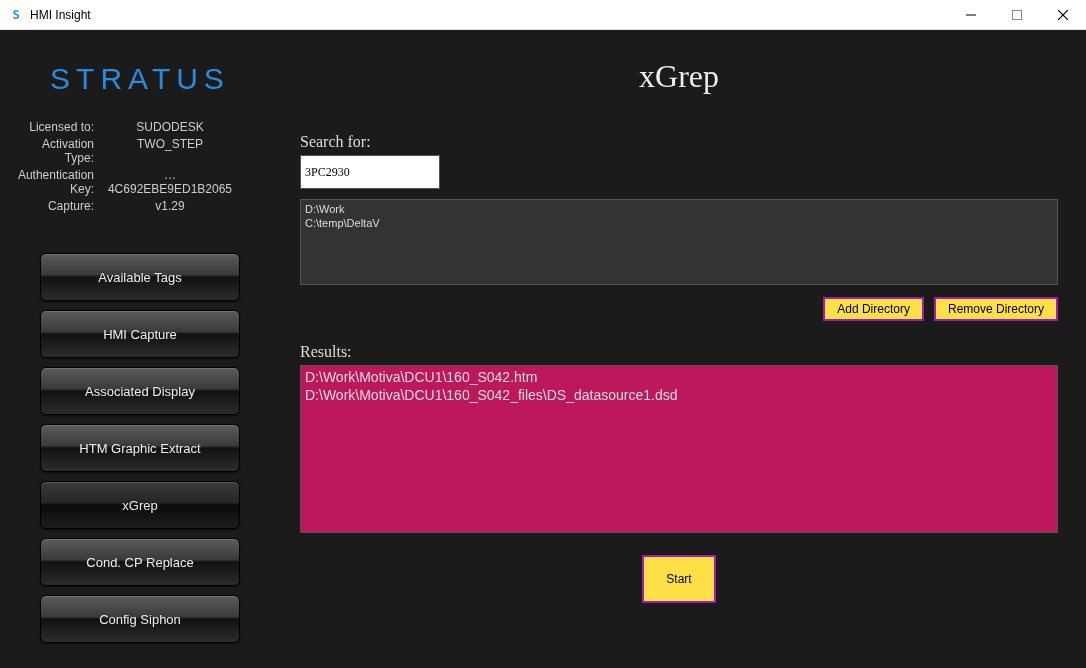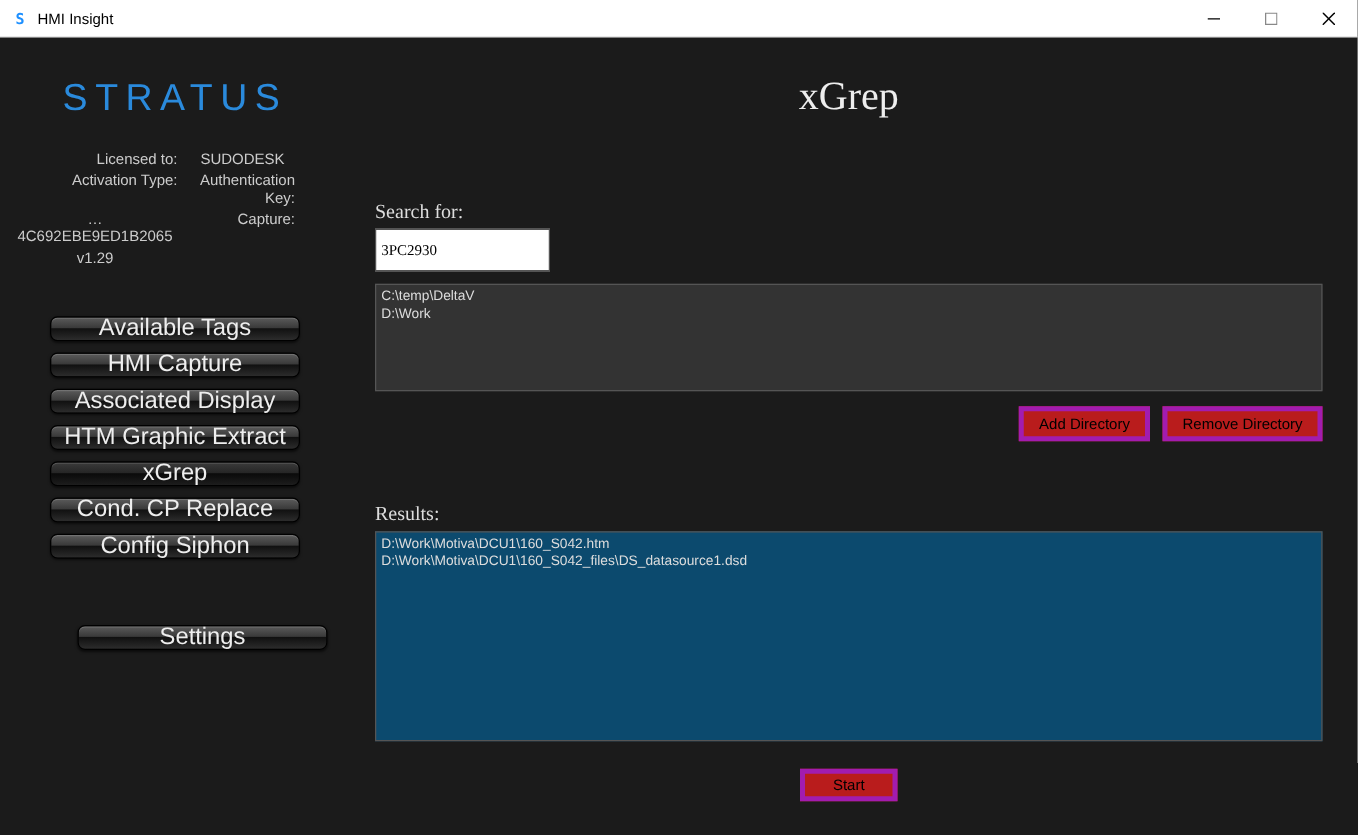--- a/index.html
+++ b/index.html
@@ -19,43 +19,43 @@
 
   
   .sidebar { width: 280px; padding: 0 10px; display: flex; flex-direction: column; }
   .brand { margin: 32px auto 18px auto; font-family: "Segoe UI", Arial, sans-serif; font-size: 30px; font-weight: 400; letter-spacing: 6px; color: #2a8adc; text-align: center; text-transform: uppercase; }
   .license-grid { display: grid; grid-template-columns: auto auto; column-gap: 10px; row-gap: 3px; font-size: 12px; color: #ccc; margin: 6px 34px 40px auto; }
   .license-grid .lbl { text-align: right; }
   .license-grid .val { text-align: center; }
 
   .navbtns { display: flex; flex-direction: column; gap: 9px; align-items: center; }
   .navbtn {
-    width: 200px; height: 20px; border-radius: 6px;
+    width: 200px; height: 48px; border-radius: 6px;
     background: linear-gradient(to bottom, #5b5b5b 0%, #3a3a3a 45%, #111 50%, #2c2c2c 100%);
-    border: 1px solid #000; color: #eee; font-size: 19px; display: flex; align-items: center; justify-content: center;
+    border: 1px solid #000; color: #eee; font-size: 13px; display: flex; align-items: center; justify-content: center;
     box-shadow: inset 0 1px 0 rgba(255,255,255,0.15), 0 1px 2px rgba(0,0,0,0.6); cursor: pointer;
   }
   .navbtn.darker {
     background: linear-gradient(to bottom, #3b3b3b 0%, #262626 45%, #0a0a0a 50%, #1d1d1d 100%);
   }
   .settings-wrap { margin-top: 44px; margin-left: 44px; }
 
   
   .main { flex: 1; padding: 0 28px 0 20px; display: flex; flex-direction: column; }
   .page-title { text-align: center; font-size: 32px; font-weight: 400; font-family: Georgia, "Times New Roman", serif; color: #eee; margin-top: 28px; margin-bottom: 38px; }
 
-  .section-label { font-size: 16px; color: #ddd; margin-bottom: 4px; font-family: Georgia, serif; margin-top: 28px; }
+  .section-label { font-size: 16px; color: #ddd; margin-bottom: 4px; font-family: Georgia, serif; }
   .search-input { width: 140px; height: 34px; background: #fff; color: #000; border: 1px solid #555; padding: 1px 4px; font-size: 12px; font-family: Georgia, serif; }
 
   .dir-list { margin-top: 10px; height: 86px; background: #333; border: 1px solid #555; color: #ddd; font-size: 11px; padding: 3px 4px; line-height: 1.25; overflow: auto; font-family: Arial, sans-serif; }
   .dir-actions { display: flex; justify-content: flex-end; gap: 10px; margin-top: 12px; }
-  .lightbtn { background: #b91c1c; color: #000; border: 4px solid #a21caf; font-size: 12px; padding: 3px 12px; cursor: pointer; font-family: Arial, sans-serif; }
+  .lightbtn { background: #fde047; color: #000; border: 2px solid #a21caf; font-size: 12px; padding: 3px 12px; cursor: pointer; font-family: Arial, sans-serif; }
 
   .results-block { margin-top: 22px; }
-  .results-list { margin-top: 4px; height: 168px; background: #0c4a6e; border: 1px solid #555; color: #ddd; font-size: 11px; padding: 3px 4px; line-height: 1.25; overflow: auto; font-family: Arial, sans-serif; }
+  .results-list { margin-top: 4px; height: 168px; background: #be185d; border: 1px solid #555; color: #ddd; font-size: 14px; padding: 3px 4px; line-height: 1.25; overflow: auto; font-family: Arial, sans-serif; }
 
   .start-row { display: flex; justify-content: center; margin-top: 22px; }
 </style>
 </head>
 <body>
 
 <div class="titlebar">
   <span class="icon">S</span>
   <span class="title">HMI Insight</span>
   <span class="spacer"></span>
@@ -78,20 +78,21 @@
 </div>
 
 <div class="app">
 
   <div class="sidebar">
     <div class="brand">STRATUS</div>
     <div class="license-grid">
       <div class="lbl">Licensed to:</div>
       <div class="val">SUDODESK</div>
       <div class="lbl">Activation Type:</div>
+      <div class="val">TWO_STEP</div>
       <div class="lbl">Authentication Key:</div>
       <div class="val">…4C692EBE9ED1B2065</div>
       <div class="lbl">Capture:</div>
       <div class="val">v1.29</div>
     </div>
 
     <div class="navbtns">
       <div class="navbtn">Available Tags</div>
       <div class="navbtn">HMI Capture</div>
       <div class="navbtn">Associated Display</div>
@@ -105,34 +106,34 @@
     </div>
   </div>
 
   <div class="main">
     <div class="page-title">xGrep</div>
 
     <div class="section-label">Search for:</div>
     <input class="search-input" type="text" value="3PC2930" style="">
 
     <div class="dir-list" id="dir-list">
+        <div>D:\Work</div>
         <div>C:\temp\DeltaV</div>
-        <div>D:\Work</div>
       </div>
 
     <div class="dir-actions">
       <button class="lightbtn">Add Directory</button>
       <button class="lightbtn">Remove Directory</button>
     </div>
 
     <div class="results-block">
       <div class="section-label">Results:</div>
       <div class="results-list" id="results-list">
           <div>D:\Work\Motiva\DCU1\160_S042.htm</div>
           <div>D:\Work\Motiva\DCU1\160_S042_files\DS_datasource1.dsd</div>
         </div>
     </div>
 
     <div class="start-row">
-      <button class="lightbtn" style="padding:2px 22px;">Start</button>
+      <button class="lightbtn" style="padding:15px 22px;">Start</button>
     </div>
   </div>
 </div>
 
 </body></html>

